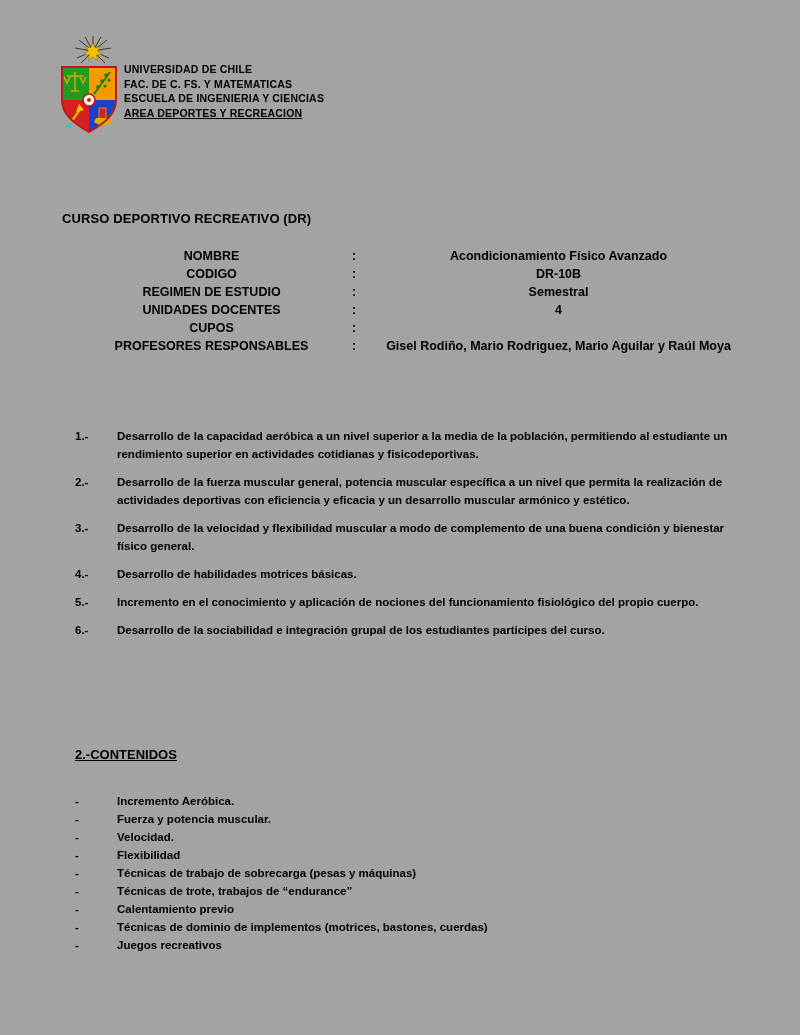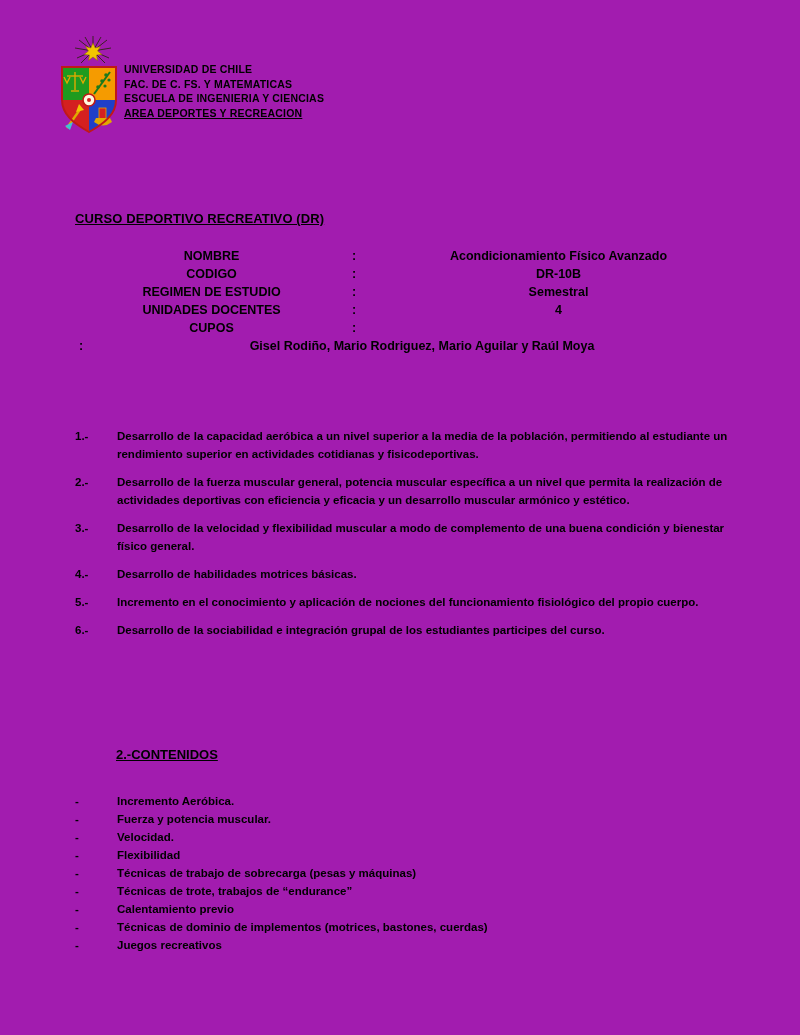--- a/index.html
+++ b/index.html
@@ -2,21 +2,21 @@
 <html><head>
 <meta charset="utf-8">
 <style>
   * { margin: 0; padding: 0; box-sizing: border-box; }
   html, body { background: #e8e8e8; }
   .page {
     position: relative;
     width: 800px;
     height: 1035px;
     margin: 0 auto;
-    background: #a21caf;
+    background: #a3a3a3;
     font-family: "Liberation Sans", sans-serif;
     font-weight: bold;
     color: #000000;
     overflow: hidden;
   }
   
   .header {
     position: absolute;
     top: 36px;
     left: 57px;
@@ -24,23 +24,22 @@
     align-items: flex-start;
   }
   .logo-wrap { width: 64px; height: 100px; flex-shrink: 0; }
   .org-block { margin-top: 26px; margin-left: 3px; font-size: 10.5px; line-height: 14.5px; letter-spacing: 0.2px; }
   .org-line { white-space: nowrap; }
   .org-line.underlined { text-decoration: underline; }
   
   .doc-title {
     position: absolute;
     top: 211px;
-    left: 75px;
+    left: 62px;
     font-size: 13px;
-    text-decoration: underline;
     letter-spacing: 0.1px;
     white-space: nowrap;
   }
   
   .fields {
     position: absolute;
     top: 247px;
     left: 75px;
     width: 682px;
     font-size: 12.5px;
@@ -55,21 +54,21 @@
   .section { position: absolute; left: 75px; width: 665px; }
   .section.objetivos { top: 427px; }
   .section.contenidos { top: 748px; }
   .section-heading {
     font-size: 13px;
     line-height: 14px;
     text-decoration: underline;
     white-space: nowrap;
   }
   .objetivos .section-heading { margin-bottom: 20px; }
-  .contenidos .section-heading { margin-bottom: 30px; margin-left: 41px; }
+  .contenidos .section-heading { margin-bottom: 30px; }
   .list-item {
     display: flex;
     font-size: 11.5px;
     line-height: 18px;
   }
   .objetivos .list-item { margin-bottom: 10px; width: 660px; }
   .contenidos .list-item { margin-bottom: 0; }
   .item-marker { width: 18px; flex-shrink: 0; }
   .item-text { flex: 1; white-space: pre-wrap; margin-left: 24px; }
 </style>
@@ -173,20 +172,21 @@
     <div class="field-row">
       <div class="field-label">UNIDADES DOCENTES</div>
       <div class="field-colon">:</div>
       <div class="field-value">4</div>
     </div>
     <div class="field-row">
       <div class="field-label">CUPOS</div>
       <div class="field-colon">:</div>
     </div>
     <div class="field-row">
+      <div class="field-label">PROFESORES RESPONSABLES</div>
       <div class="field-colon">:</div>
       <div class="field-value">Gisel Rodiño, Mario Rodriguez, Mario Aguilar y Raúl Moya</div>
     </div>
   </div>
 
   <div class="section objetivos">
     <div class="list-item">
       <div class="item-marker">1.-</div>
       <div class="item-text">Desarrollo de la capacidad aeróbica a un nivel superior a la media de la población, permitiendo al estudiante un  rendimiento superior en actividades cotidianas y fisicodeportivas.</div>
     </div>

